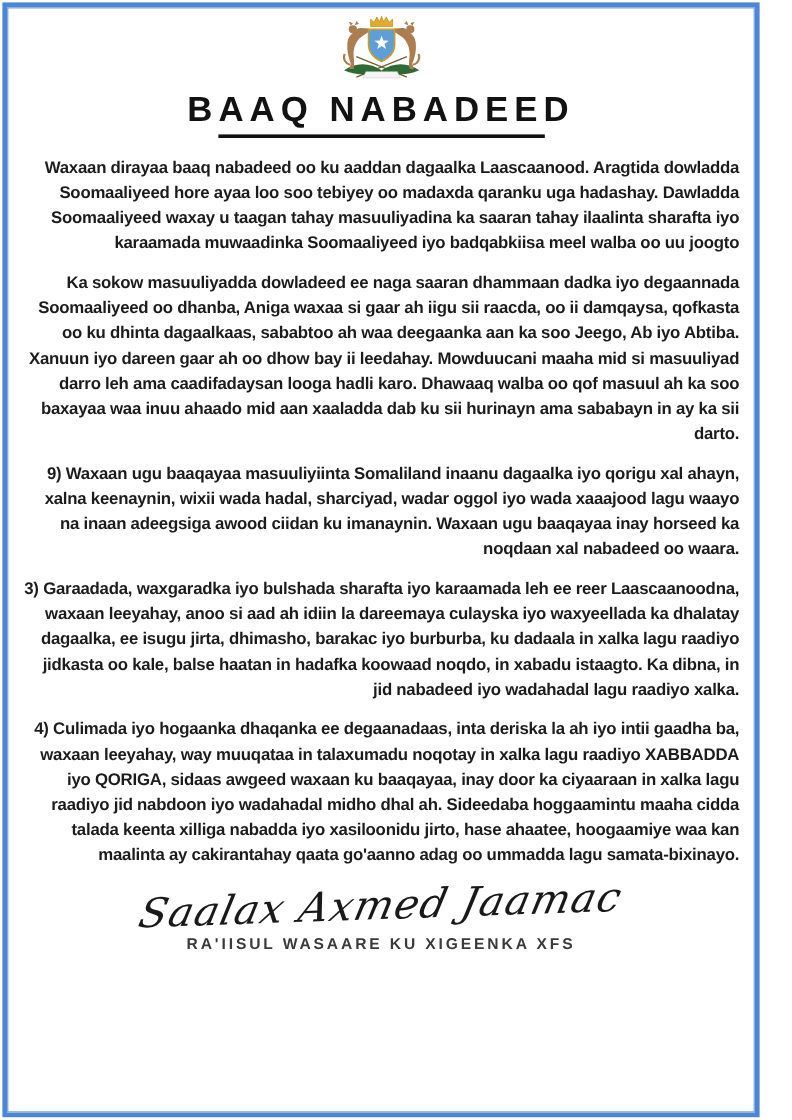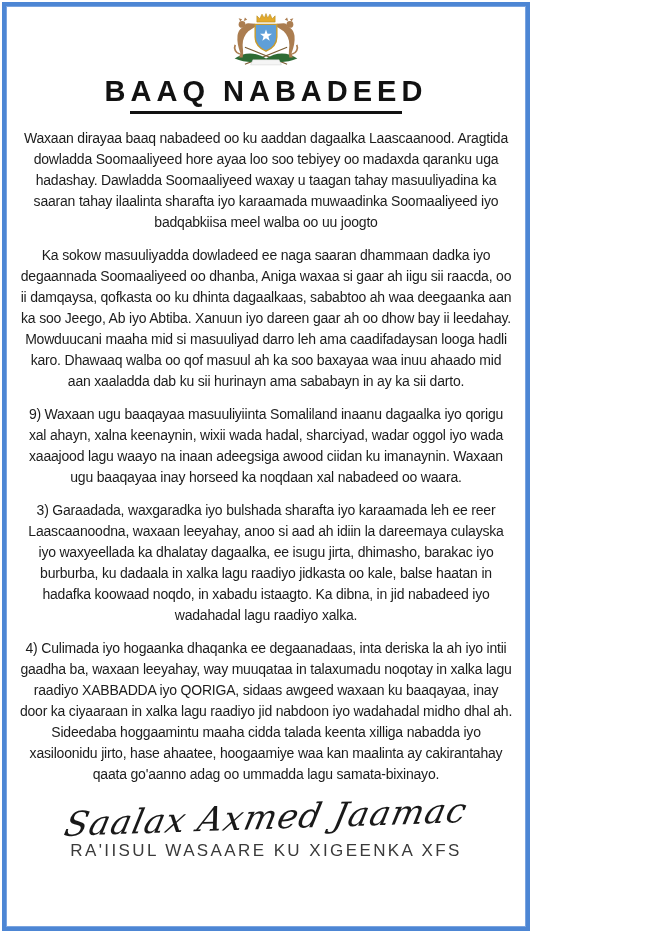--- a/index.html
+++ b/index.html
@@ -1,50 +1,50 @@
 <!DOCTYPE html>
 <html><head>
 <meta charset="utf-8">
 <style>
   * { margin: 0; padding: 0; box-sizing: border-box; }
   html, body { background: #ffffff; width: 660px; height: 933px; overflow: hidden; }
   .page {
-    width: 528px; height: 929px; margin: 2px;
+    width: 631px; height: 929px; margin: 2px;
     border: 4px solid #4d86d4;
     box-shadow: inset 0 0 0 1px #7aa4e0;
     background: #ffffff;
     font-family: "Liberation Sans", sans-serif;
     color: #1c1c1c;
     overflow: hidden;
   }
   .header { text-align: center; padding-top: 7px; }
   .emblem-svg { width: 86px; height: 57px; display: inline-block; }
   .doc-title {
     font-size: 29px; font-weight: 800; letter-spacing: 5px;
     color: #121212; margin-top: 1px;
   }
   .title-rule {
     width: 272px; height: 3px; background: #121212; margin: 3px auto 0 auto;
   }
   .body-text { padding: 14px 13px 0 13px; }
   .body-text p {
-    font-size: 14px; font-weight: 400; letter-spacing: -0.2px;
+    font-size: 14px; font-weight: 700; letter-spacing: -0.2px;
     line-height: 21px; color: #1c1c1c; margin-bottom: 12px;
-    text-align: center;
+    text-align: right;
   }
   .sig-block { text-align: center; margin-top: 2px; }
   .sig-script {
     display: inline-block;
     font-family: "DejaVu Serif", serif; font-style: italic;
     font-size: 34px; color: #191919;
     transform: skewX(-14deg) rotate(-2deg);
     letter-spacing: 1px;
   }
   .sig-title {
-    font-size: 17px; font-weight: 400; letter-spacing: 2.4px;
+    font-size: 13px; font-weight: 700; letter-spacing: 2.4px;
     color: #3a3a3a; margin-top: 4px;
   }
 </style>
 </head>
 <body>
 
 <div class="page">
 
   <div class="header">
     <svg class="emblem-svg" viewBox="0 0 150 100" aria-hidden="true">

